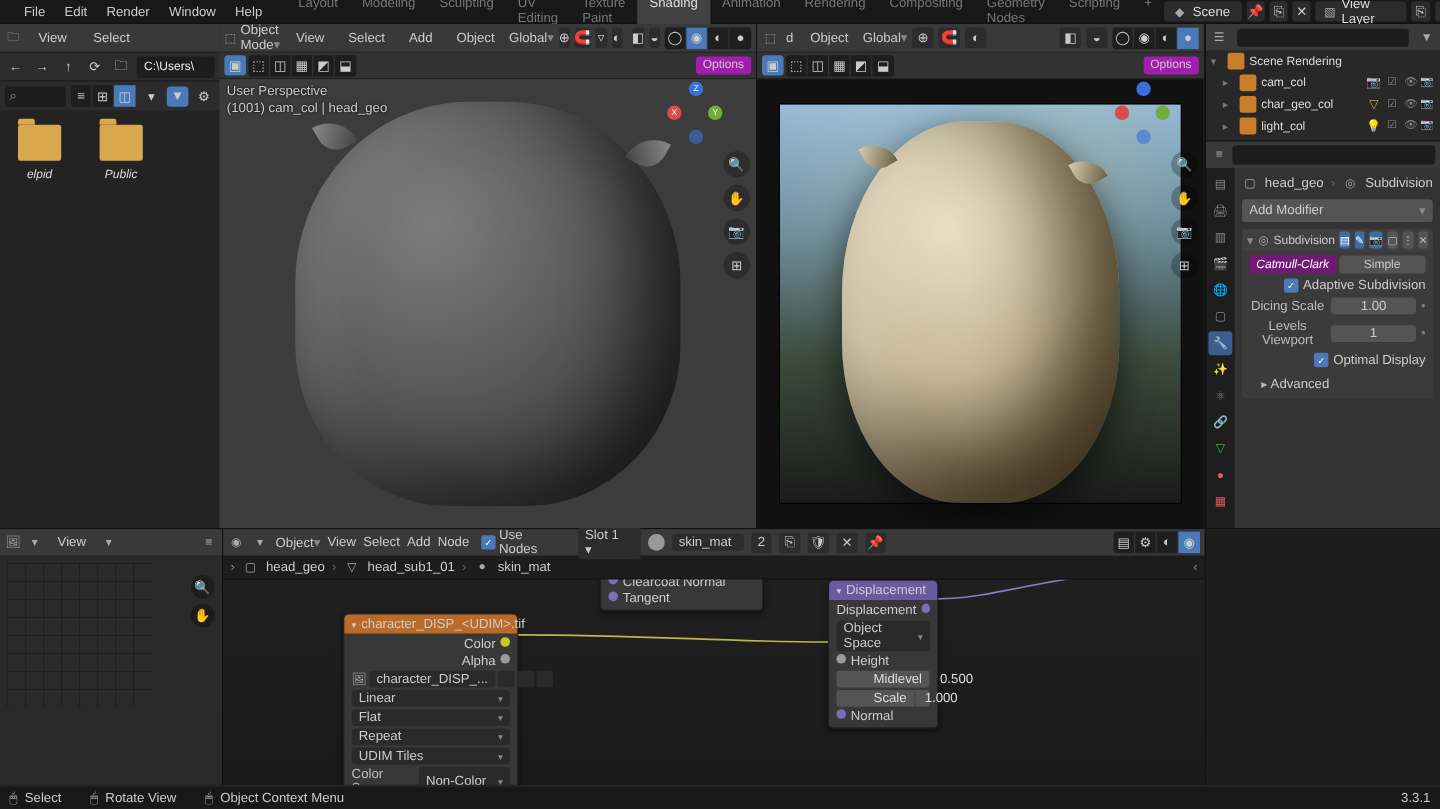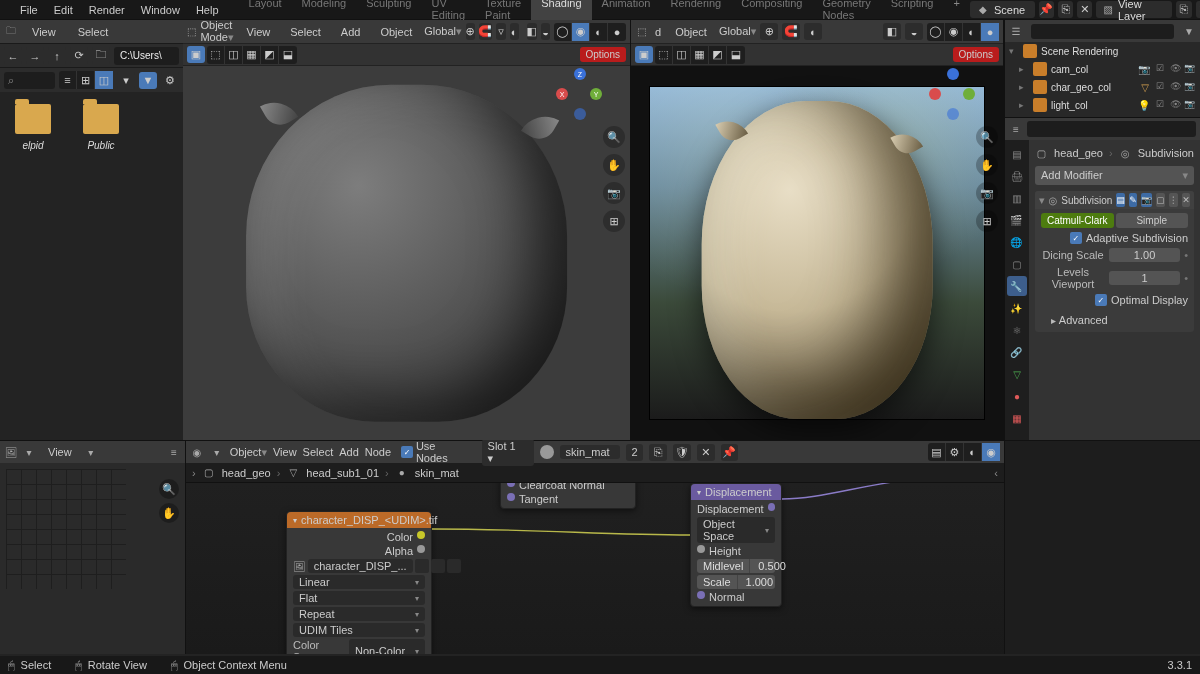--- a/index.html
+++ b/index.html
@@ -33,21 +33,21 @@
 
 .viewport-col { flex:1; display:flex; flex-direction:column; background:#393939; }
 .vp-header { height:24px; display:flex; align-items:center; padding:0 4px; gap:4px; background:#393939; border-bottom:1px solid #222; }
 .vp-header2 { height:22px; display:flex; align-items:center; padding:0 4px; gap:2px; background:#323232; border-bottom:1px solid #222; }
 .vp-area { flex:1; position:relative; background:#3c3c3c; overflow:hidden; }
 .vp-info { position:absolute; top:3px; left:6px; font-size:10px; color:#ccc; line-height:1.3; text-shadow:0 0 2px #000; }
 .gizmo { position:absolute; top:6px; right:28px; width:46px; height:46px; }
 .gizmo .ball { position:absolute; width:12px; height:12px; border-radius:50%; font-size:7px; color:#fff; display:flex;align-items:center;justify-content:center; }
 .nav-icons { position:absolute; right:5px; top:60px; display:flex; flex-direction:column; gap:6px; }
 .nav-icons .ni { width:22px; height:22px; background:rgba(0,0,0,.25); border-radius:11px; display:flex;align-items:center;justify-content:center; color:#ccc; cursor:pointer; }
-.options-drop { margin-left:auto; font-size:10px; color:#ccc; padding:2px 6px; background:#b91c1c; border-radius:3px; cursor:pointer; }
+.options-drop { margin-left:auto; font-size:10px; color:#ccc; padding:2px 6px; background:#a21caf; border-radius:3px; cursor:pointer; }
 
 .head-sculpt { position:absolute; left:50%; top:50%; transform:translate(-50%,-50%); width:72%; height:90%; border-radius:45% 45% 40% 40%; background:radial-gradient(circle at 35% 30%, #7d7d7d, #4d4d4d 60%, #343434); box-shadow:inset -30px -20px 60px rgba(0,0,0,.6), inset 30px 10px 40px rgba(255,255,255,.1); }
 .horn { position:absolute; width:28px;height:28px; background:linear-gradient(135deg,#888,#444); transform:rotate(-30deg); border-radius:0 100% 0 60%; }
 .head-sculpt .horn.l { left:6%; top:4%; }
 .head-sculpt .horn.r { right:4%; top:8%; transform:rotate(30deg) scaleX(-1); }
 
 .vp-area.rendered { background:#111; }
 .bg-img { position:absolute; inset:20px 18px 20px 18px; background:linear-gradient(180deg,#93b8d9 0%,#6a8ba1 30%,#3b4a3a 65%,#1b1b1b 100%); border:1px solid #000; }
 .bg-img::before { content:""; position:absolute; inset:0; background:radial-gradient(circle at 25% 20%, rgba(255,255,180,.15), transparent 40%),
  radial-gradient(circle at 72% 18%, rgba(190,200,140,.3), transparent 35%); }
@@ -76,21 +76,21 @@
 .breadcrumb .sep { color:#666; }
 .add-mod { background:#545454; border-radius:3px; padding:3px 6px; display:flex; justify-content:space-between; cursor:pointer; margin-bottom:6px; }
 .mod-panel { background:#3b3b3b; border-radius:3px; }
 .mod-hdr { display:flex; align-items:center; gap:4px; padding:2px 4px; background:#404040; border-radius:3px 3px 0 0; }
 .mod-hdr .chip { width:14px;height:14px; background:#555; border-radius:2px; display:flex;align-items:center;justify-content:center; font-size:9px; cursor:pointer; color:#bbb; }
 .mod-hdr .chip.active { background:#3d6ba5; color:#fff; }
 .mod-hdr .nm { flex:1; font-size:10px; }
 .mod-body { padding:4px 6px; display:flex; flex-direction:column; gap:4px; }
 .btn-row { display:flex; gap:2px; }
 .btn-half { flex:1; background:#545454; border-radius:3px; text-align:center; padding:2px 0; font-size:10px; cursor:pointer; }
-.btn-half.active { background:#4d7c0f; color:#fff; }
+.btn-half.active { background:#701a75; color:#fff;font-style:italic; }
 .chk-row { display:flex; align-items:center; gap:4px; font-size:10px; justify-content:flex-end; }
 .chk { width:12px;height:12px; background:#4a7ab8; border-radius:2px; display:flex;align-items:center;justify-content:center; color:#fff; font-size:8px; }
 .prop-row { display:flex; align-items:center; gap:4px; font-size:10px; }
 .prop-row .lbl { width:64px; text-align:center; color:#bbb; }
 .prop-row .val { flex:1; background:#545454; border-radius:3px; text-align:center; padding:1px 0; }
 .note { font-size:9px; color:#999; text-align:right; padding:2px 0; }
 .expand-row { font-size:10px; color:#bbb; padding:4px 0 2px 10px; cursor:pointer; }
 
 
 .bottom { height:214px; display:flex; background:#232323; border-top:1px solid #111; }
@@ -115,21 +115,21 @@
 .node { position:absolute; background:#383838; border:1px solid #222; border-radius:4px; font-size:10px; box-shadow:0 2px 6px rgba(0,0,0,.5); }
 .node .n-hdr { padding:2px 6px; border-radius:4px 4px 0 0; display:flex; align-items:center; gap:4px; }
 .node .n-hdr.orange { background:#bb6a28; color:#fff; }
 .node .n-hdr.purple { background:#6a5a9f; color:#fff; }
 .node .n-body { padding:3px 6px; display:flex; flex-direction:column; gap:2px; }
 .sock { display:flex; align-items:flex-start; gap:4px; position:relative; }
 .sock .dot-s { width:8px;height:8px;border-radius:50%; background:#c7c729; }
 .sock .dot-g { width:8px;height:8px;border-radius:50%; background:#999; }
 .sock .dot-p { width:8px;height:8px;border-radius:50%; background:#7a6fb5; }
 .sock.out { justify-content:flex-end; }
-.rowfield { display:flex; background:#545454; border-radius:3px; }
+.rowfield { display:flex; background:#545454; border-radius:3px;padding-left:25px; }
 .rowfield .k { flex:1; padding:1px 6px; color:#ddd; }
 .rowfield .v { padding:1px 8px; color:#ddd; border-left:1px solid #444; }
 .sel-field { background:#2a2a2a; border-radius:3px; padding:1px 6px; display:flex; justify-content:space-between; align-items:center; }
 .sel-field .tri { font-size:8px; color:#888; }
 .toolbar-strip { display:flex; gap:2px; }
 .toolbar-strip .tb { width:14px;height:14px; background:#2a2a2a; border-radius:2px; cursor:pointer; }
 
 .link { position:absolute; pointer-events:none; }
 .link path { stroke-width:1.4; fill:none; }
 
@@ -256,20 +256,24 @@
       <div class="square-grp">
         <div class="sq">⬚</div>
           <div class="sq">◫</div>
           <div class="sq">▦</div>
           <div class="sq">◩</div>
           <div class="sq">⬓</div>
       </div>
       <div class="options-drop">Options</div>
     </div>
     <div class="vp-area">
+      <div class="vp-info">
+        <div>User Perspective</div>
+        <div>(1001) cam_col | head_geo</div>
+      </div>
       <div class="head-sculpt">
         <div class="horn l"></div>
           <div class="horn r"></div>
       </div>
       <div class="gizmo">
         <div class="ball" style="background:#d94c4c;left:0;top:16px">X</div>
         <div class="ball" style="background:#6fae3a;left:34px;top:16px">Y</div>
         <div class="ball" style="background:#3a71d9;left:18px;top:-4px">Z</div>
         <div class="ball" style="background:#3a71d9;opacity:.6;left:18px;top:36px"></div>
       </div>

